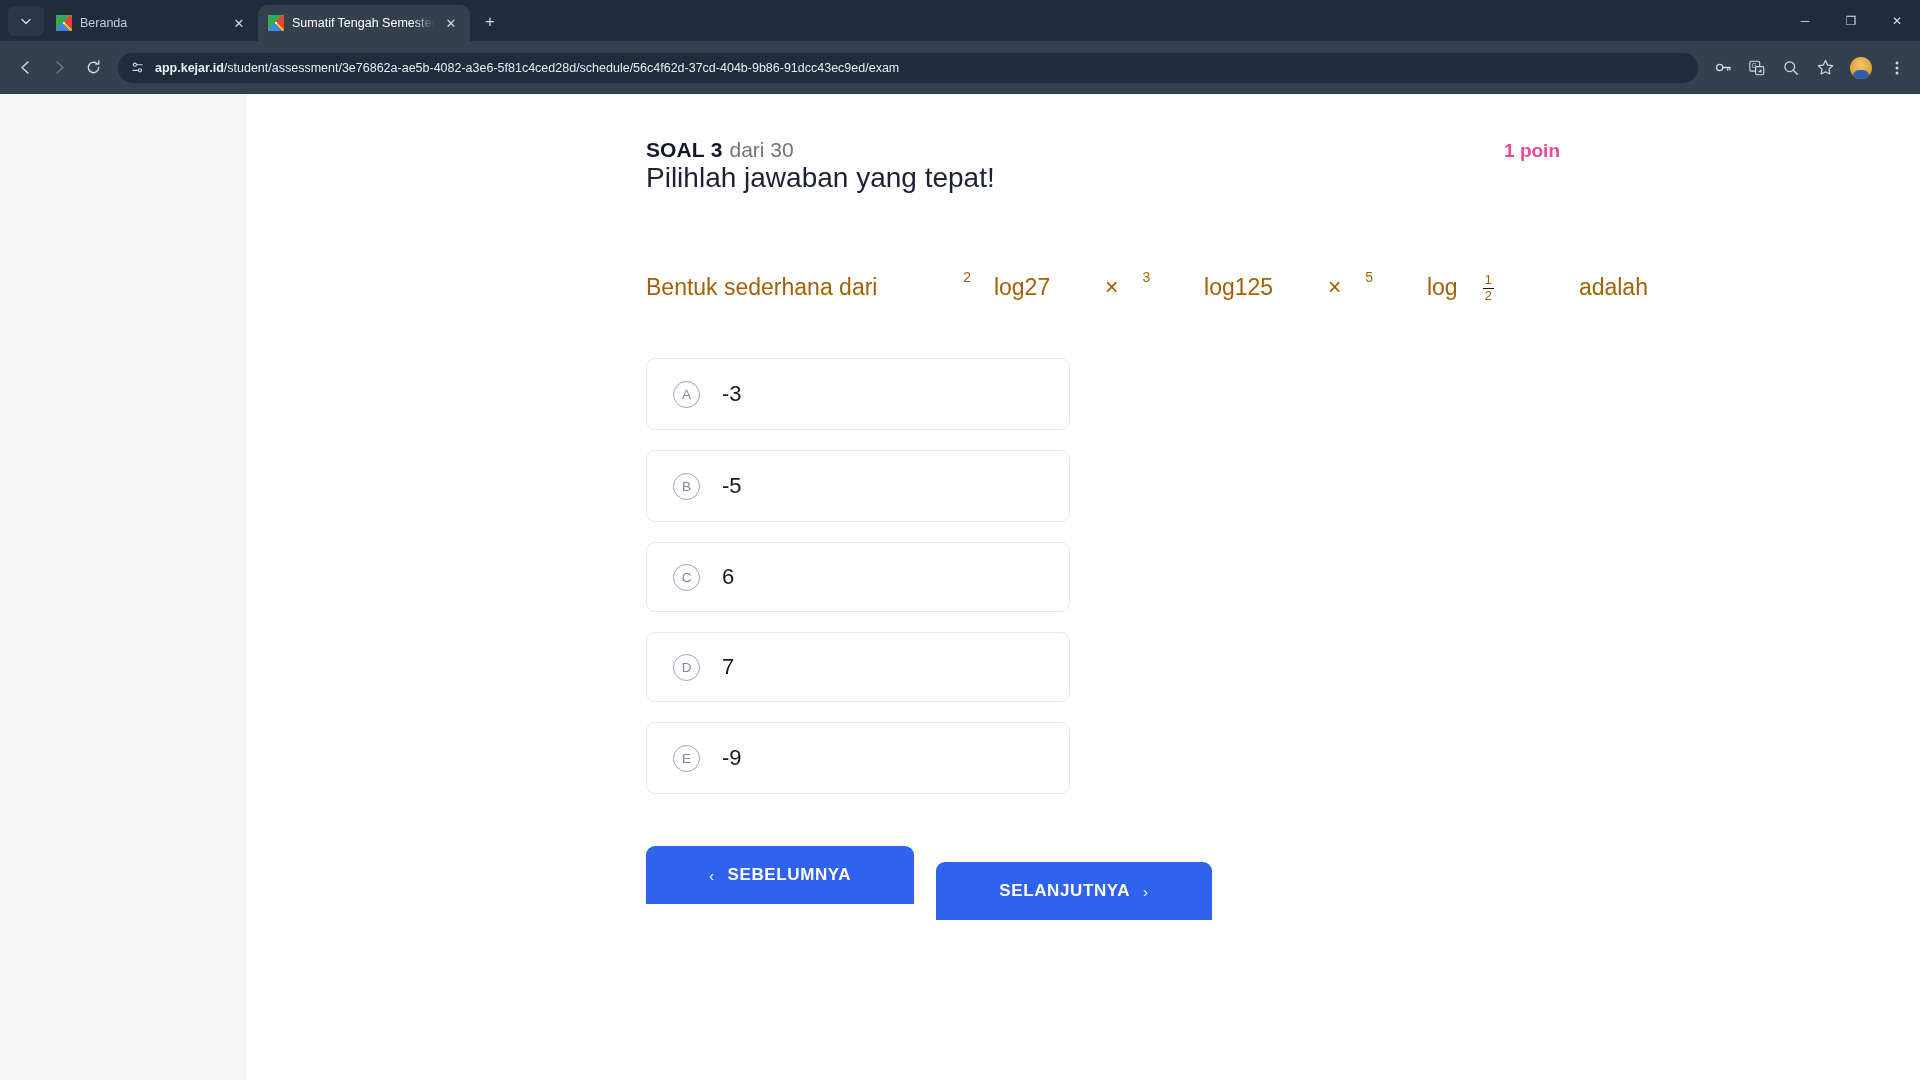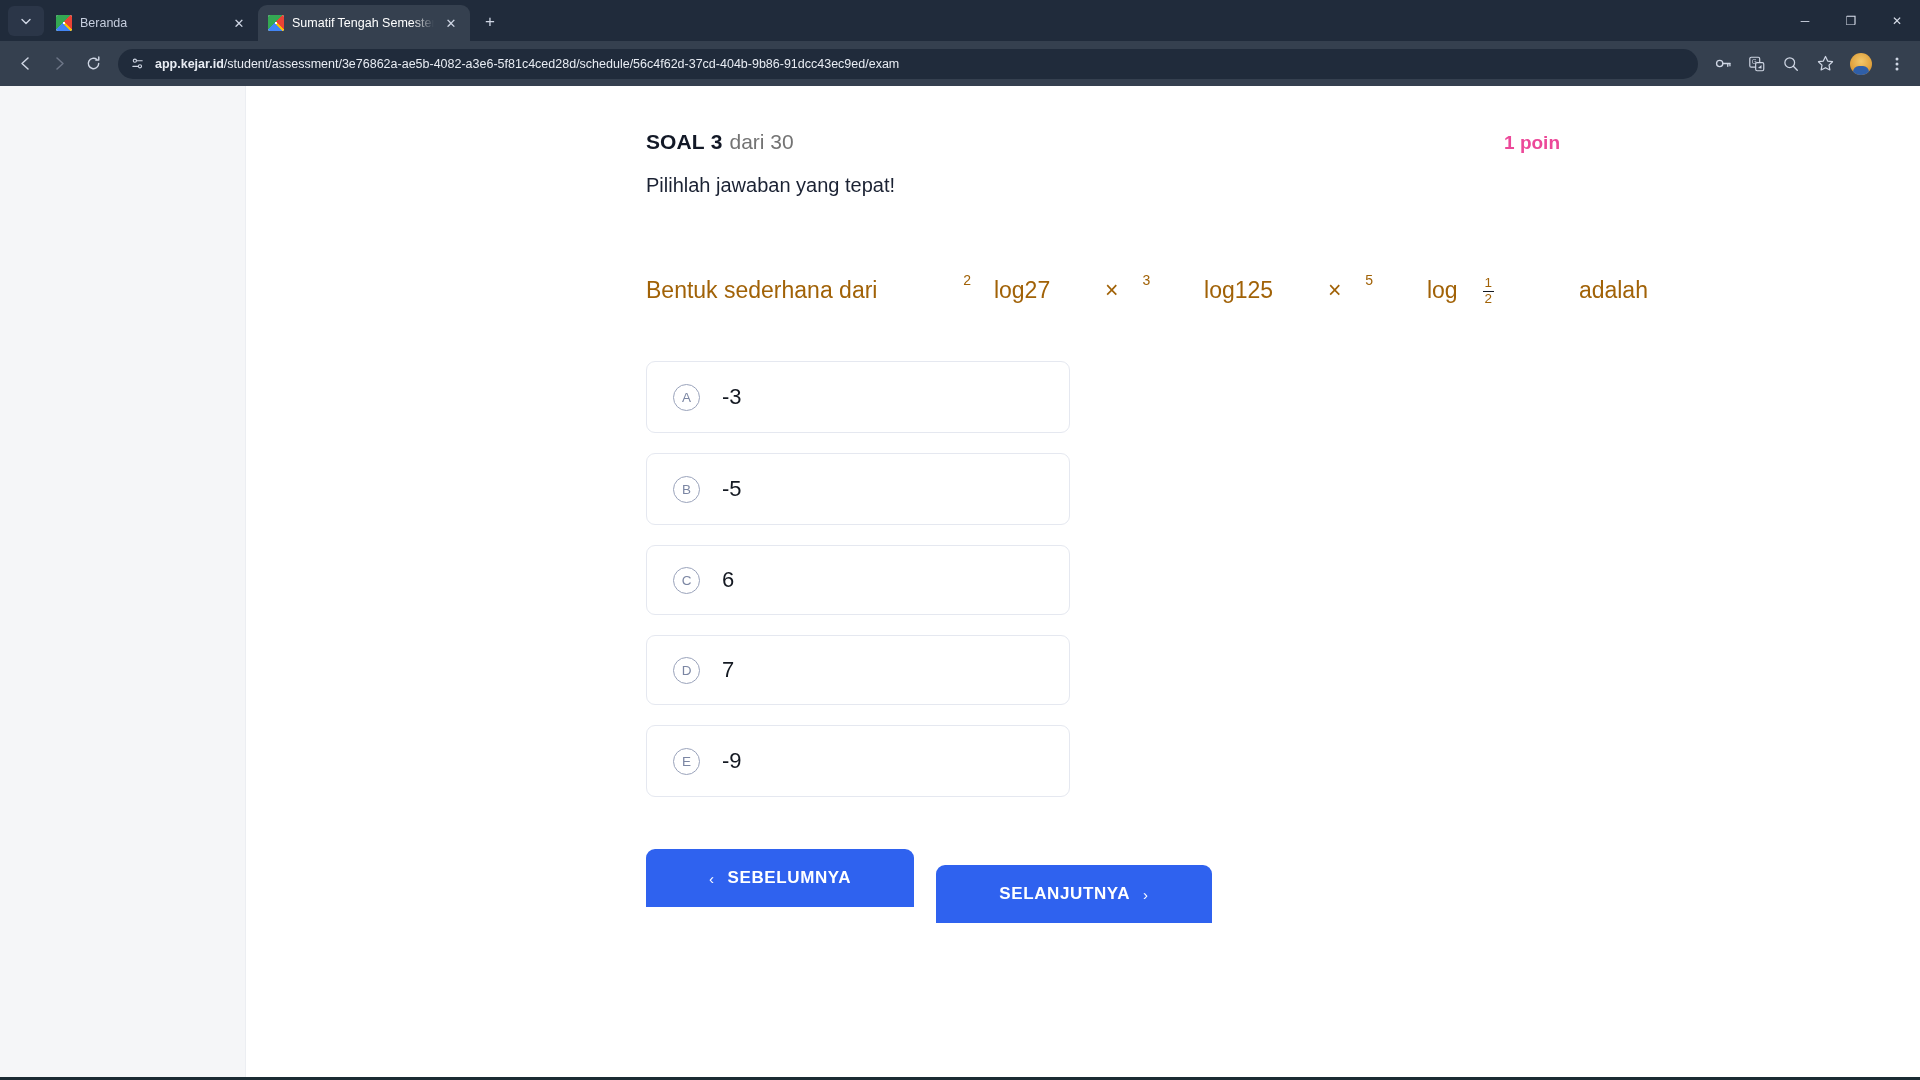--- a/index.html
+++ b/index.html
@@ -60,21 +60,21 @@
   .win-controls {
     position: absolute; right: 0; top: 0; height: 41px;
     display: flex; align-items: center;
   }
   .win-btn {
     width: 46px; height: 41px; display: flex; align-items: center;
     justify-content: center; color: #d7dde9; font-size: 12px;
   }
 
   .toolbar {
-    height: 45px; background: #35404f; display: flex;
+    height: 53px; background: #35404f; display: flex;
     align-items: center; padding: 0 10px; gap: 4px;
   }
   .nav-btn {
     width: 30px; height: 30px; border-radius: 50%; color: #cfd6e4;
     display: flex; align-items: center; justify-content: center; flex: none;
   }
   .nav-btn.disabled { color: #6d7687; }
   .omnibox {
     flex: 1; height: 30px; background: #202b3b; border-radius: 15px;
     display: flex; align-items: center; padding: 0 12px; gap: 10px;
@@ -109,22 +109,22 @@
   .q-header {
     display: flex; align-items: baseline; justify-content: space-between;
     padding: 0 90px 0 400px; margin-bottom: 0;
   }
   .q-header-inner { display: flex; align-items: baseline; gap: 7px; }
   .q-soal { font-size: 21px; font-weight: 700; color: #121826; letter-spacing: .1px; }
   .q-of { font-size: 21px; color: #737373; font-weight: 400; }
   .q-points { font-size: 19px; font-weight: 700; color: #ec4899; }
 
   .q-instruction {
-    padding-left: 400px; font-size: 20px; color: #1b2233;
-    margin-top: 20px; font-weight: 400;
+    padding-left: 400px; font-size: 28px; color: #1b2233;
+    font-weight: 400;
   }
 
   .q-body {
     padding-left: 400px; margin-top: 78px;
     font-size: 23px; color: #a16207; line-height: 1;
     display: flex; align-items: center; flex-wrap: wrap; justify-content: space-between;
   }
   .q-body .sup {
     font-size: 14px; vertical-align: top; position: relative;
     top: -10px; margin-right: 1px;

